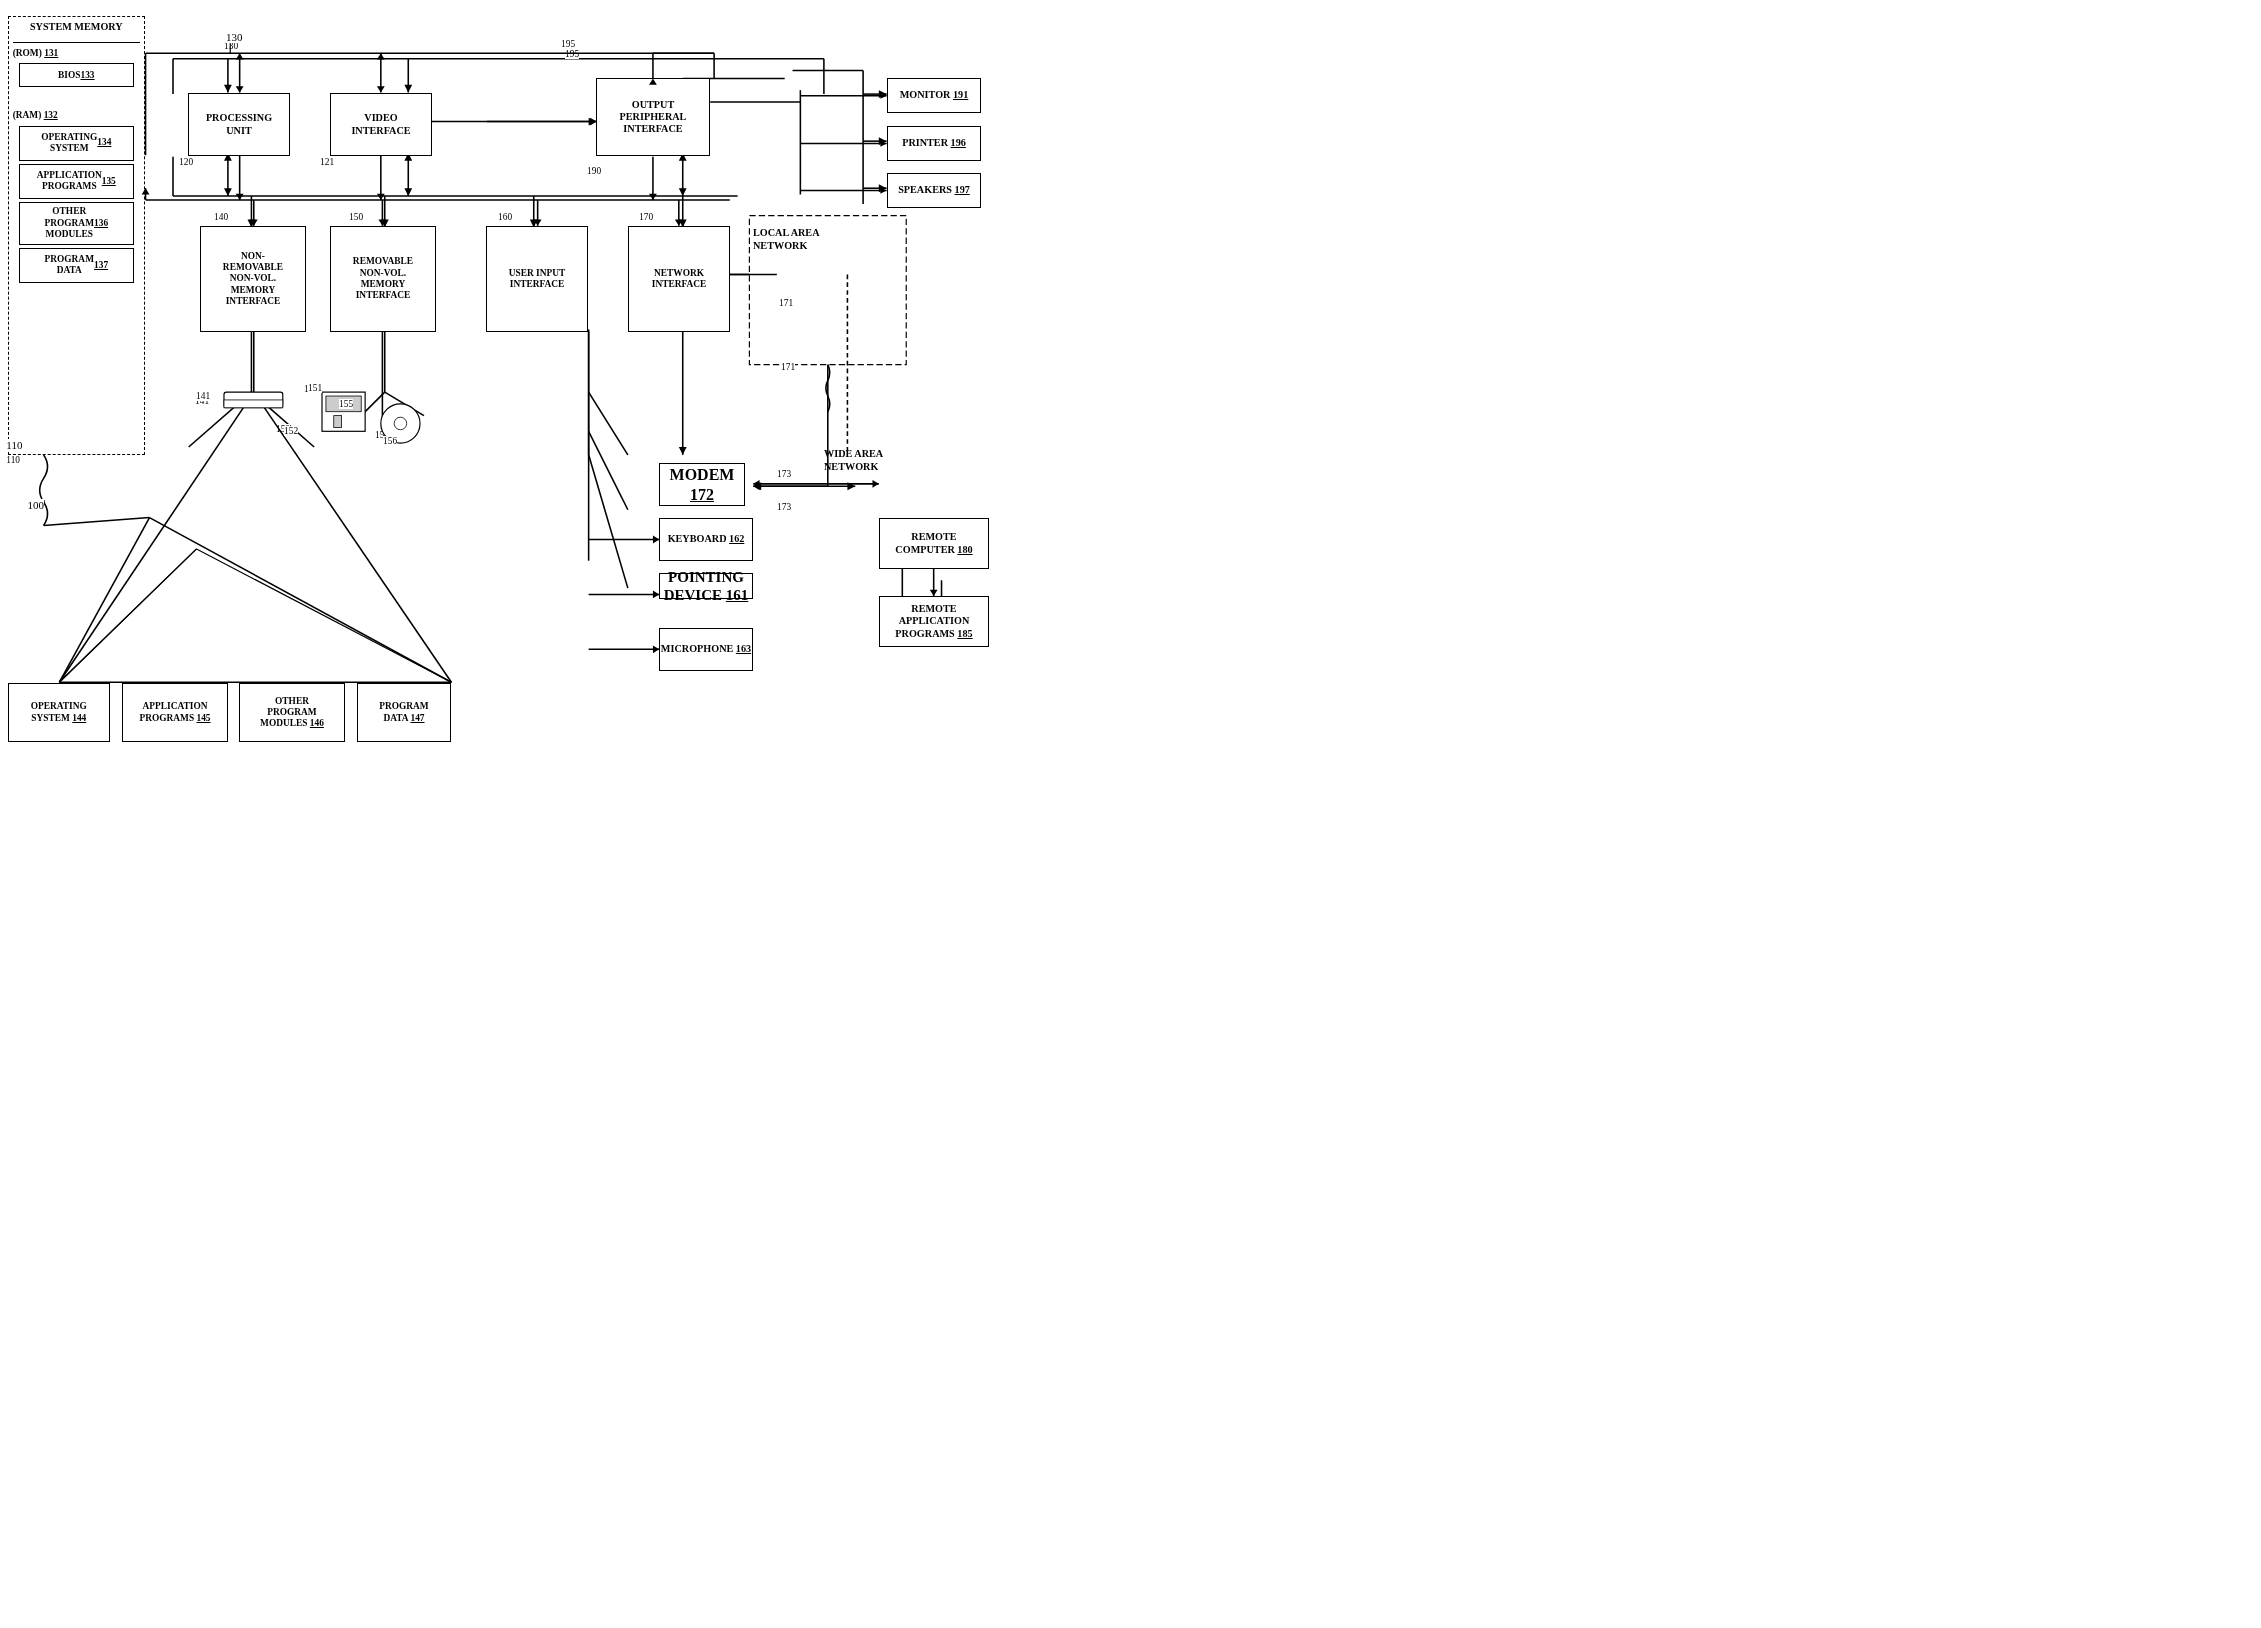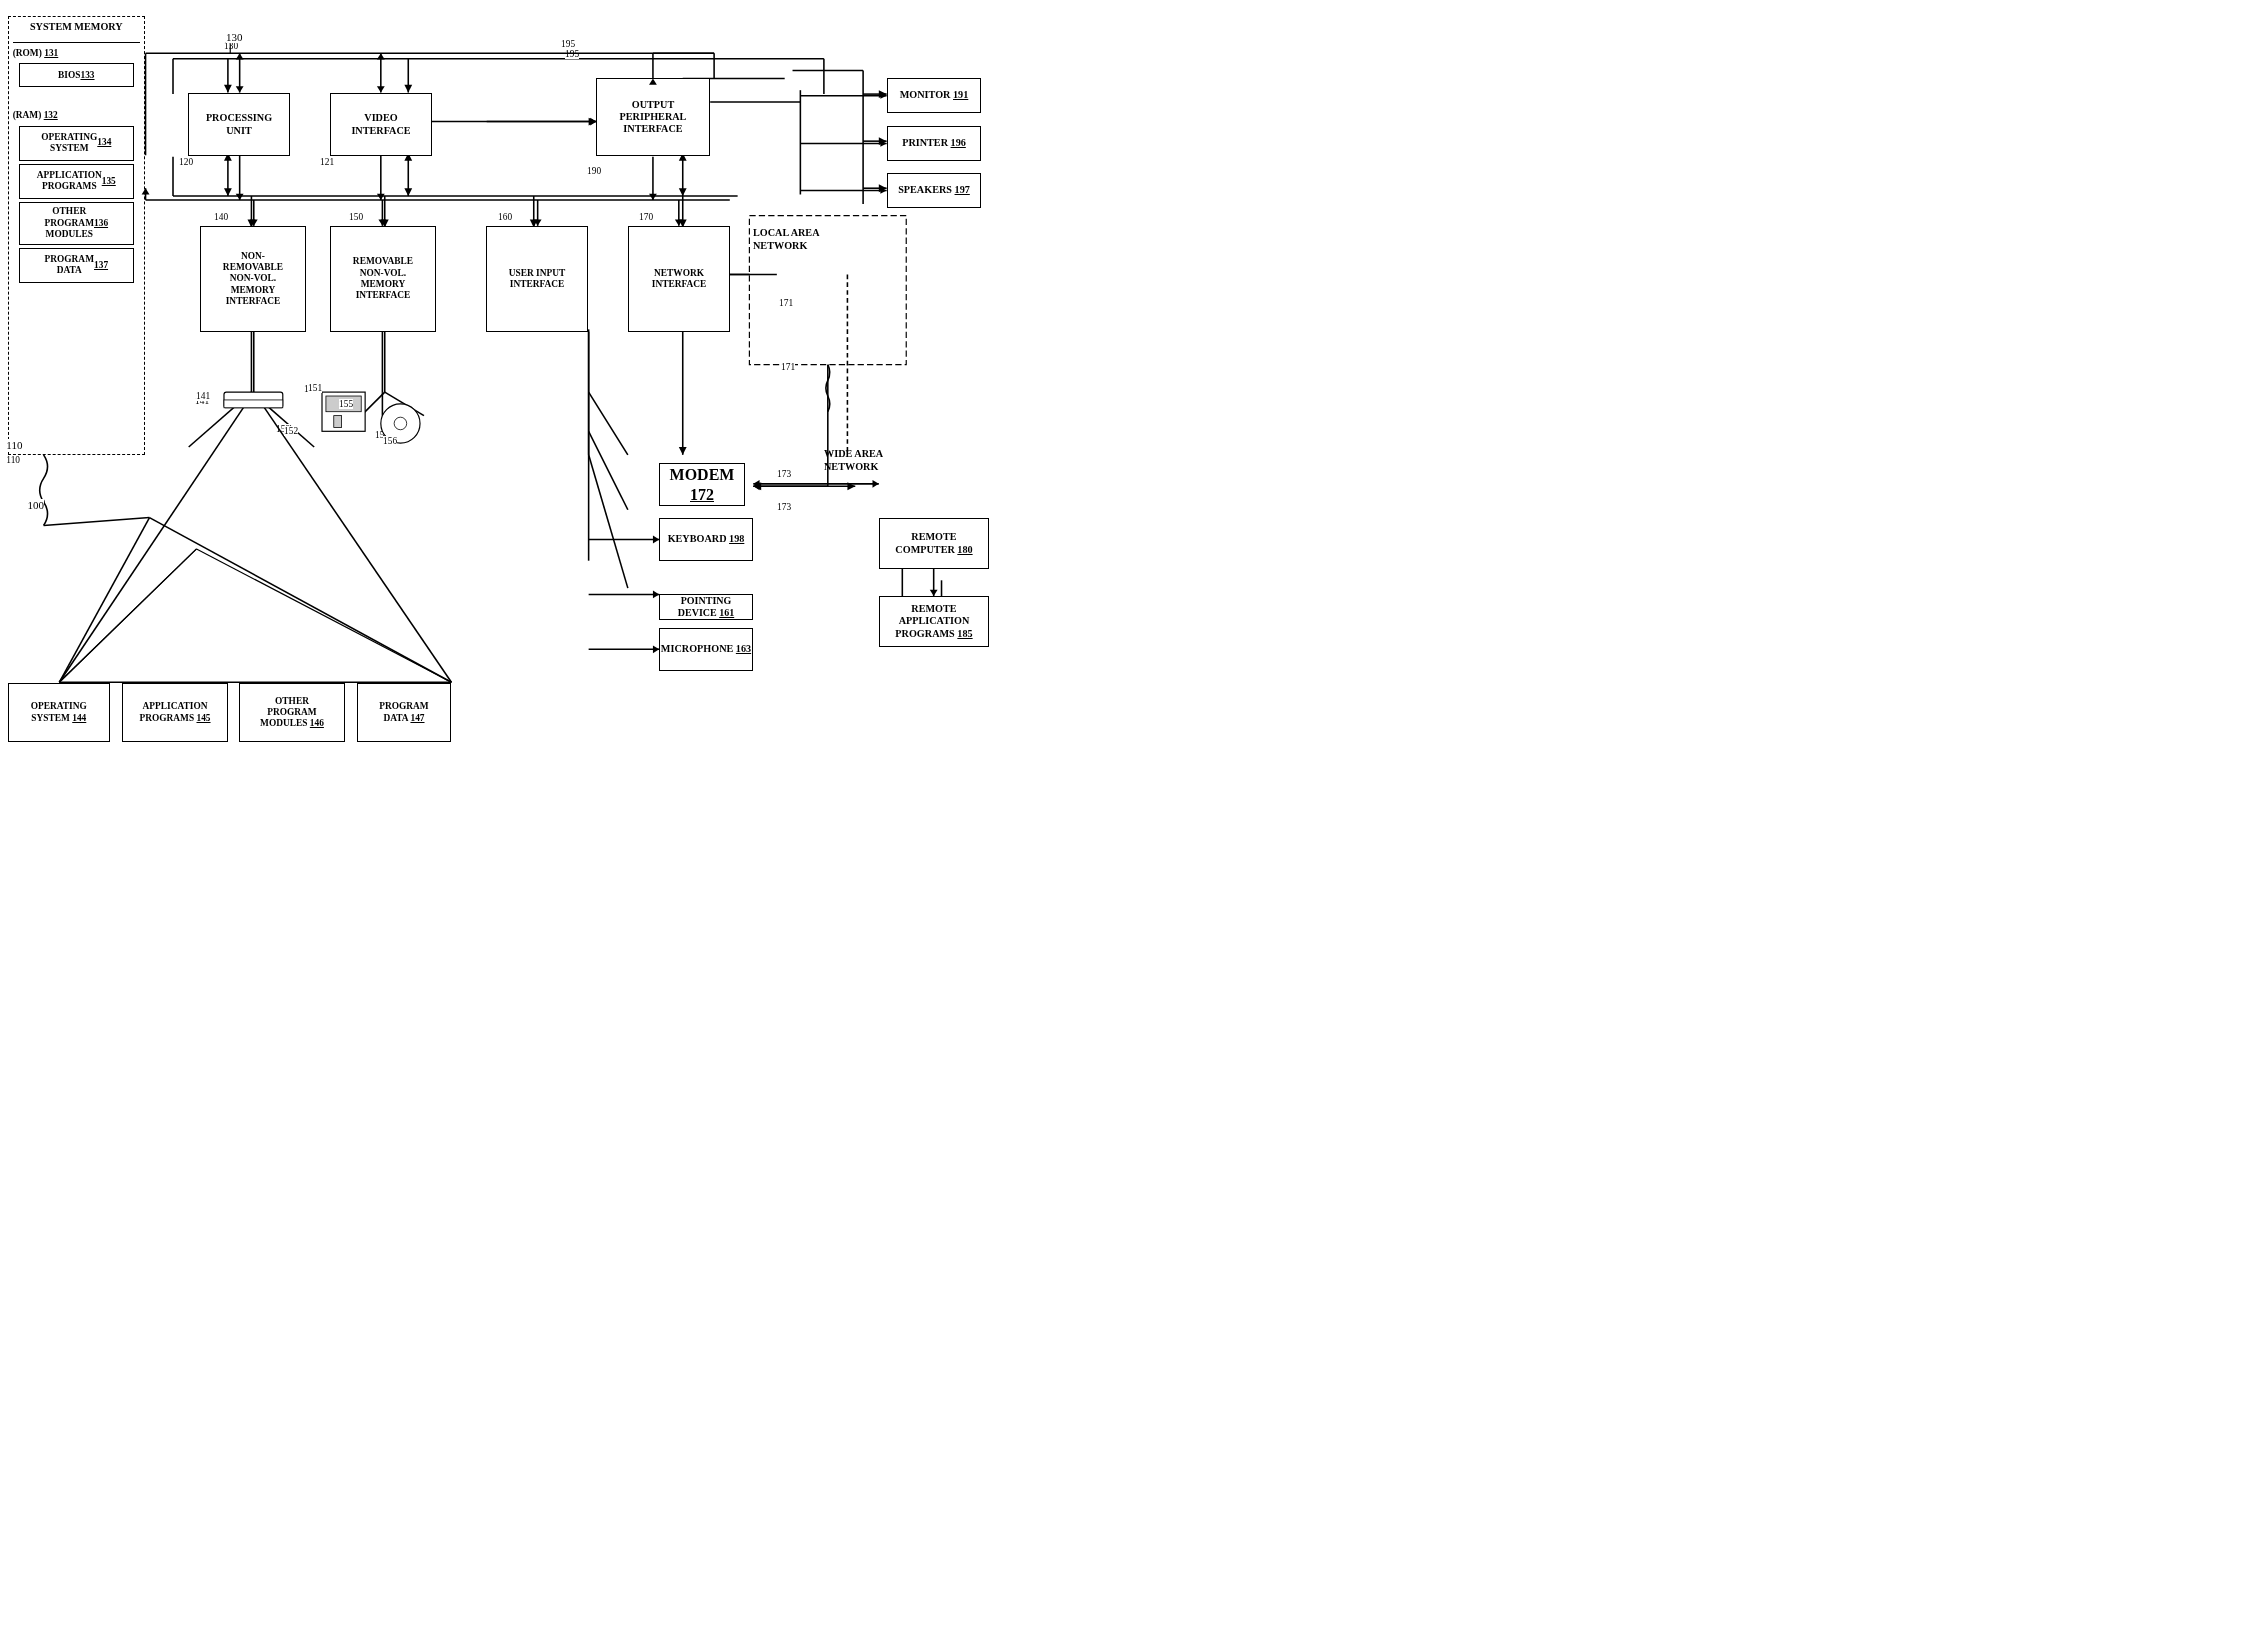--- a/index.html
+++ b/index.html
@@ -225,24 +225,24 @@
 
   <div class="floating-label" style="left:779px; top:298px;">171</div>
 
   <div class="section-label" style="left:824px; top:447px; font-size:10.2px;">WIDE AREA<br>NETWORK</div>
 
   <div class="box" style="left:659px; top:463px; width:86px; height:43px; font-size:16px;">
     <span>MODEM <span class="label-ref">172</span></span>
   </div>
 
   <div class="box" style="left:659px; top:518px; width:94px; height:43px; font-size:10.2px;">
-    <span>KEYBOARD <span class="label-ref">198</span></span>
-  </div>
-
-  <div class="box" style="left:659px; top:573px; width:94px; height:26px; font-size:10px;margin-top:21px;">
+    <span>KEYBOARD <span class="label-ref">162</span></span>
+  </div>
+
+  <div class="box" style="left:659px; top:573px; width:94px; height:26px; font-size:15px;">
     <span>POINTING<br>DEVICE <span class="label-ref">161</span></span>
   </div>
 
   <div class="box" style="left:659px; top:628px; width:94px; height:43px; font-size:10.2px;">
     <span>MICROPHONE <span class="label-ref">163</span></span>
   </div>
 
   <div class="box" style="left:879px; top:518px; width:110px; height:51px; font-size:10.2px;">
     <span>REMOTE<br>COMPUTER <span class="label-ref">180</span></span>
   </div>

